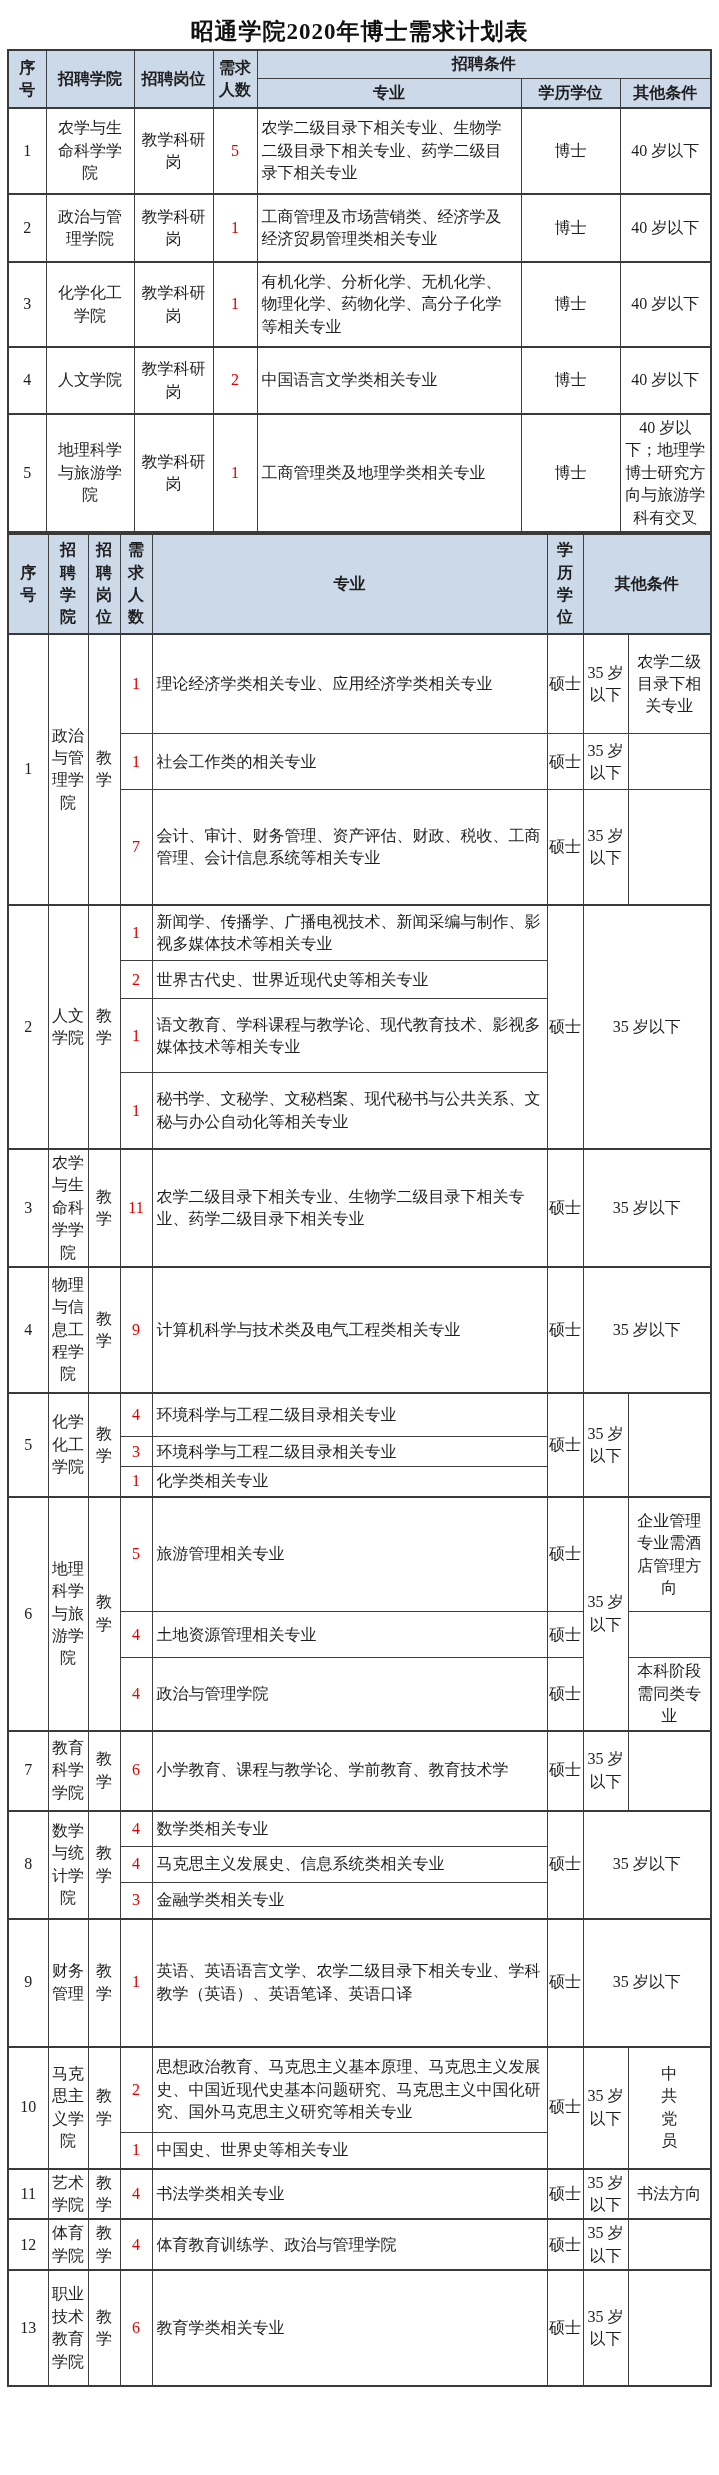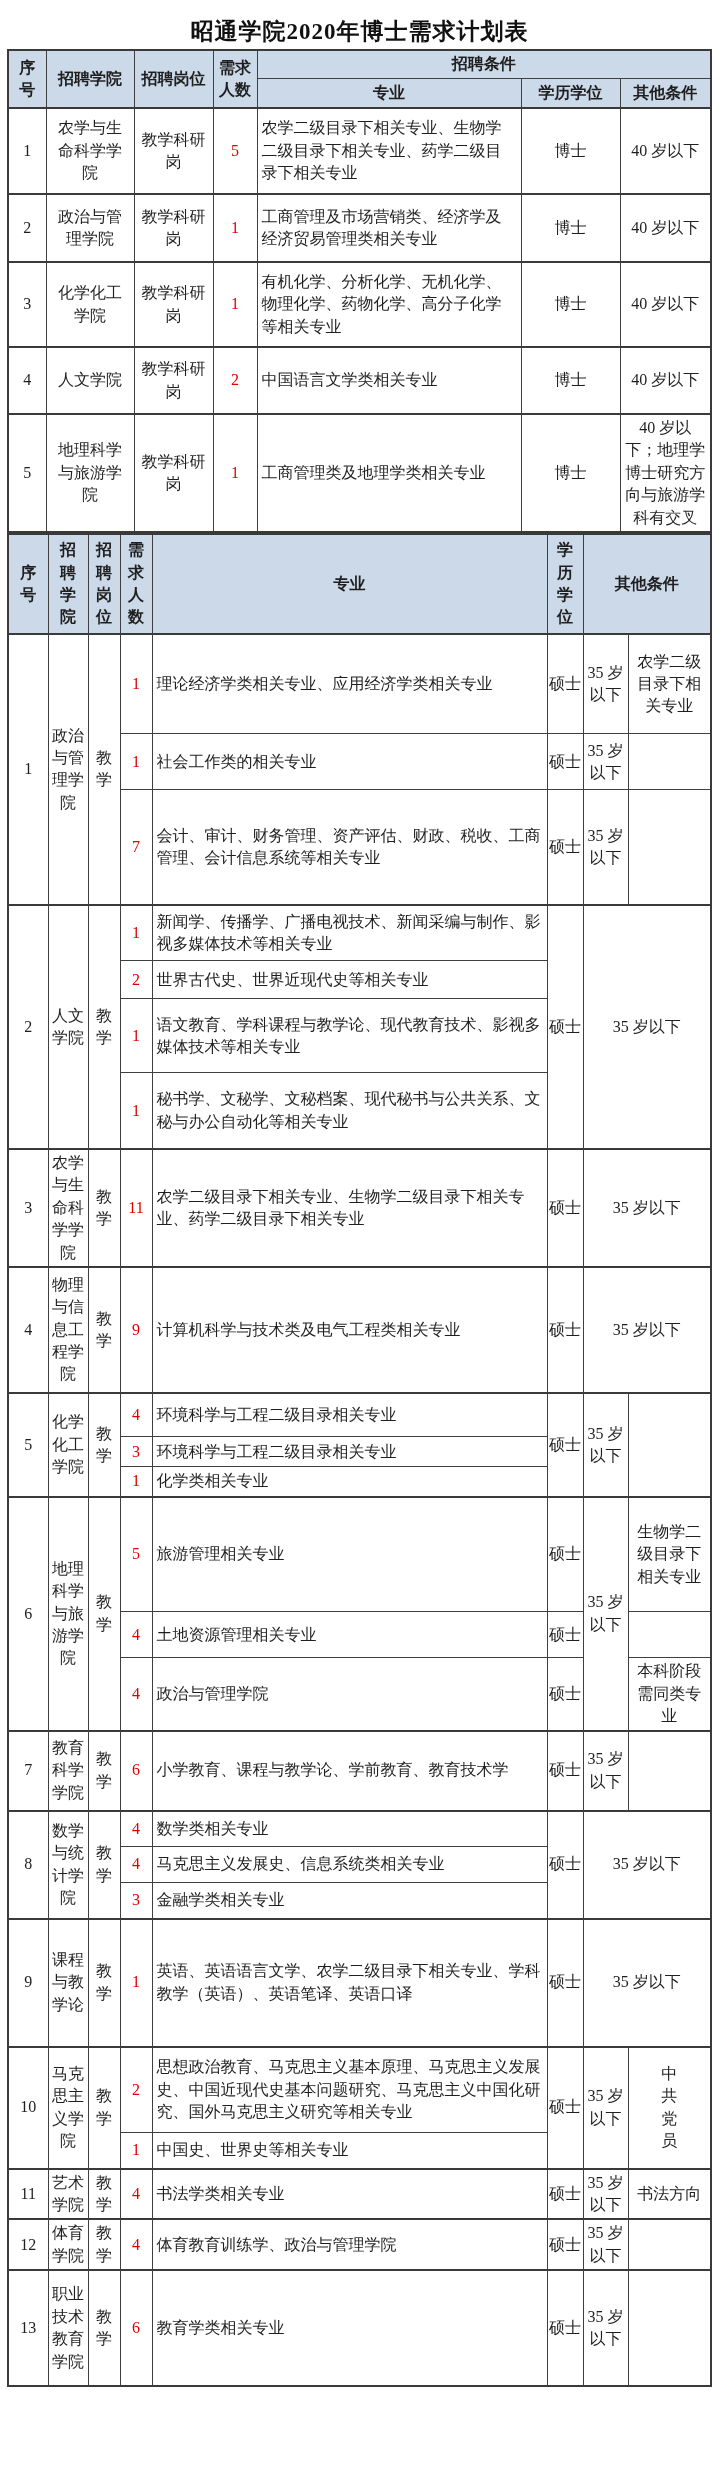--- a/index.html
+++ b/index.html
@@ -210,21 +210,21 @@
       </tr>
 
       <tr style="height:115px" class="gtop">
         <td rowspan="3">6</td>
         <td rowspan="3" class="tight">地理科学与旅游学院</td>
         <td rowspan="3" class="tight">教学</td>
         <td class="red tight">5</td>
         <td class="l">旅游管理相关专业</td>
         <td class="tight">硕士</td>
         <td rowspan="3" class="tight">35 岁以下</td>
-        <td>生物学二级目录下相关专业</td>
+        <td>企业管理专业需酒店管理方向</td>
       </tr>
       <tr style="height:46px">
         <td class="red tight">4</td>
         <td class="l">土地资源管理相关专业</td>
         <td class="tight">硕士</td>
         <td></td>
       </tr>
       <tr style="height:62px">
         <td class="red tight">4</td>
         <td class="l">政治与管理学院</td>
@@ -256,21 +256,21 @@
         <td class="red tight">4</td>
         <td class="l">马克思主义发展史、信息系统类相关专业</td>
       </tr>
       <tr style="height:36px">
         <td class="red tight">3</td>
         <td class="l">金融学类相关专业</td>
       </tr>
 
       <tr style="height:128px" class="gtop">
         <td>9</td>
-        <td class="tight">课程与教学论</td>
+        <td class="tight">财务管理</td>
         <td class="tight">教学</td>
         <td class="red tight">1</td>
         <td class="l">英语、英语语言文学、农学二级目录下相关专业、学科教学（英语）、英语笔译、英语口译</td>
         <td class="tight">硕士</td>
         <td colspan="2">35 岁以下</td>
       </tr>
 
       <tr style="height:86px" class="gtop">
         <td rowspan="2">10</td>
         <td rowspan="2" class="tight">马克思主义学院</td>

